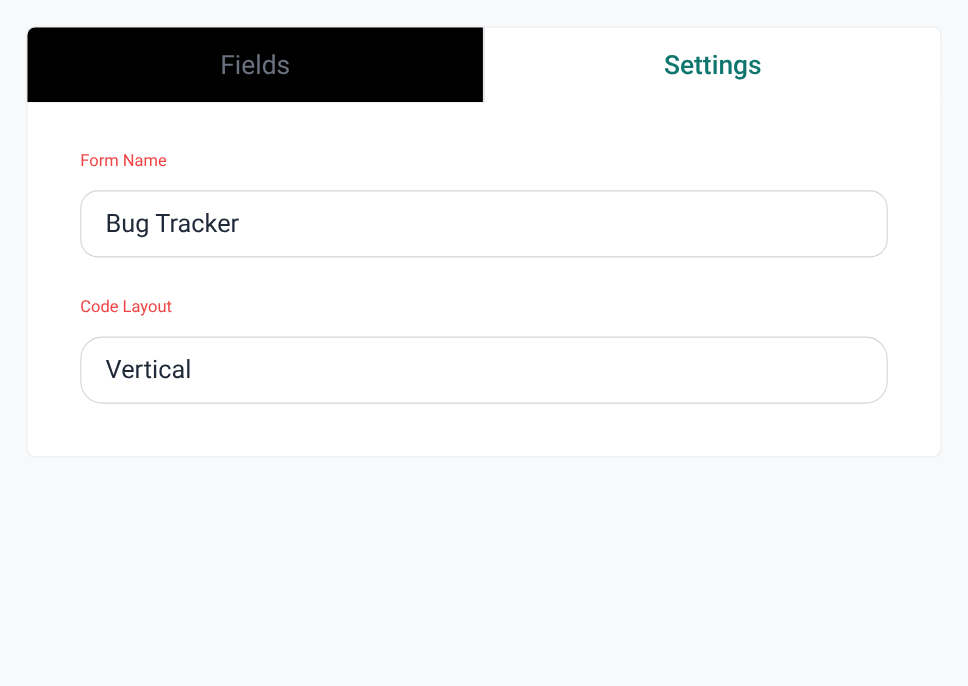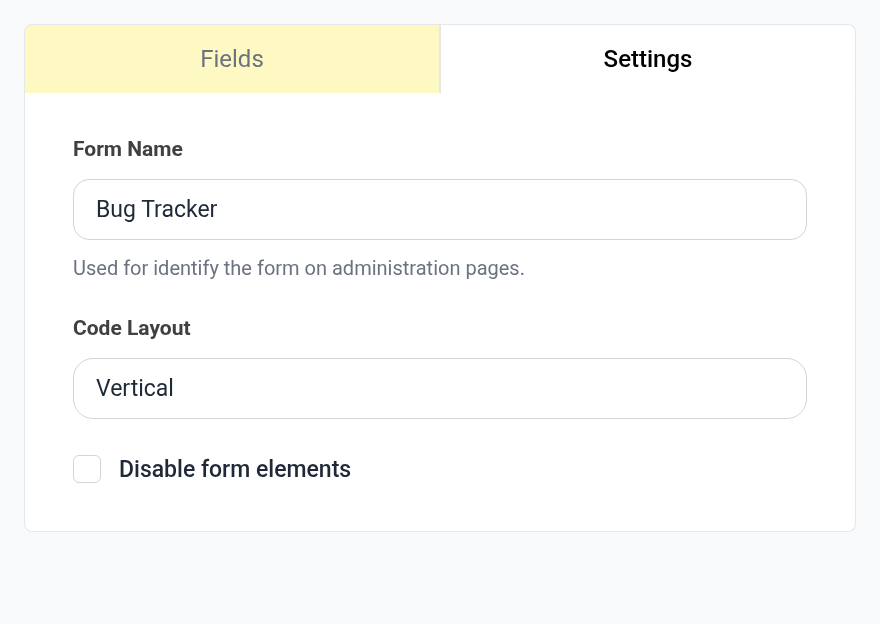--- a/index.html
+++ b/index.html
@@ -34,50 +34,50 @@
       border-bottom: 1px solid #e5e7eb;
       position: relative;
     }
     .tab:first-child {
       border-top-left-radius: 8px;
     }
     .tab:last-child {
       border-top-right-radius: 8px;
     }
     .tab.active {
-      color: #000000;
+      color: #0f766e;
       border-bottom: 1px solid #ffffff;
       font-weight: 500;
       z-index: 2;
     }
     .tab:not(.active) {
-      background: #fef9c3;
+      background: #000000;
     }
     .content {
       background: #ffffff;
       border: 1px solid #e5e7eb;
       border-top: none;
       border-bottom-left-radius: 8px;
       border-bottom-right-radius: 8px;
       padding: 44px 48px 48px 48px;
       margin-top: -1px;
       position: relative;
       z-index: 1;
     }
     .form-group {
       margin-bottom: 36px;
     }
     .form-group:last-child {
       margin-bottom: 0;
     }
     .label {
       display: block;
-      font-size: 21px;
-      font-weight: 700;
-      color: #404040;
+      font-size: 15px;
+      font-weight: 400;
+      color: #ef4444;
       margin-bottom: 18px;
     }
     .text-input {
       width: 100%;
       padding: 16px 22px;
       font-size: 23px;
       color: #1f2937;
       border: 1px solid #d1d5db;
       border-radius: 16px;
       background: #ffffff;
@@ -132,31 +132,24 @@
   <div class="tabs">
     <div class="tab">Fields</div>
     <div class="tab active">Settings</div>
   </div>
 
   <div class="content">
 
     <div class="form-group">
       <label class="label">Form Name</label>
       <input type="text" class="text-input" value="Bug Tracker" style="">
-      <div class="helper-text">Used for identify the form on administration pages.</div>
     </div>
 
     <div class="form-group">
       <label class="label">Code Layout</label>
       <div class="select-wrapper">
         <div class="select">Vertical</div>
       </div>
     </div>
 
-    <div class="form-group">
-      <div class="checkbox-row">
-        <div class="checkbox"></div>
-        <label class="checkbox-label">Disable form elements</label>
-      </div>
-    </div>
 
   </div>
 </div>
 
 </body></html>

